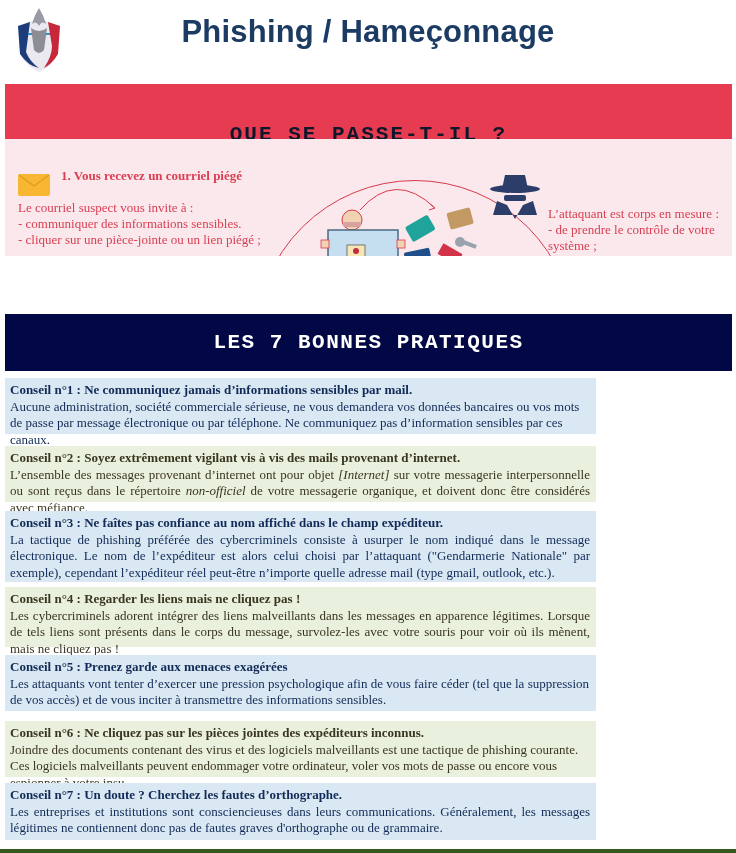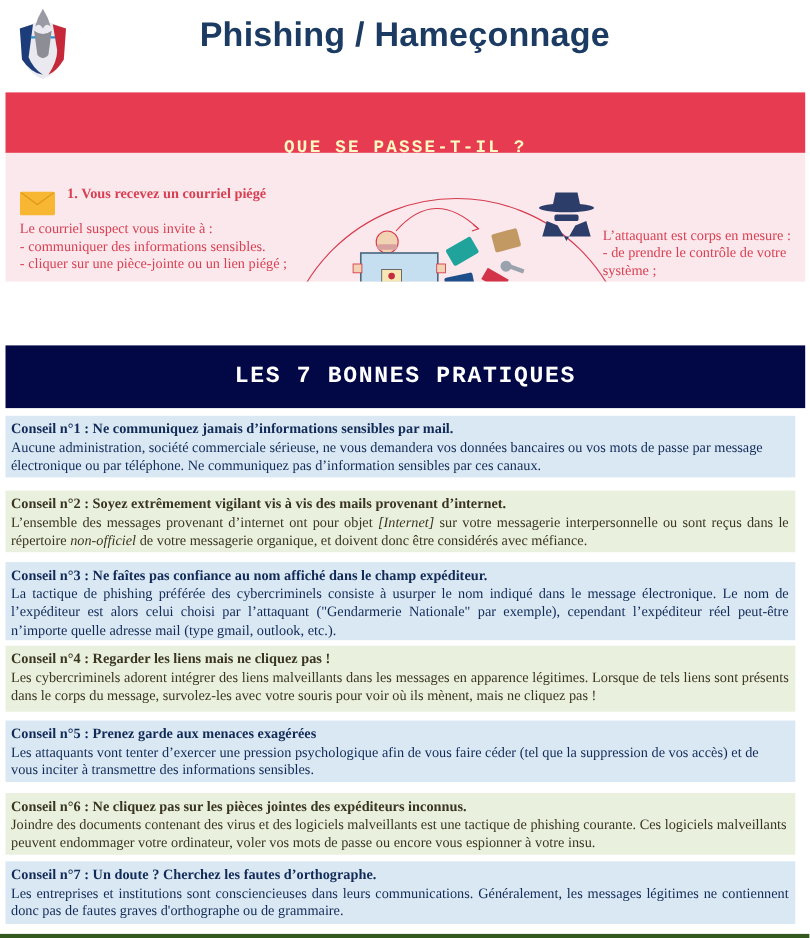--- a/index.html
+++ b/index.html
@@ -5,39 +5,39 @@
   * { box-sizing: border-box; margin: 0; padding: 0; }
   html, body { width: 736px; height: 853px; background: #ffffff; overflow: hidden; }
   body { position: relative; font-family: "Liberation Serif", serif; }
 
   .header { position: absolute; left: 0; top: 0; width: 736px; height: 80px; }
   .logo { position: absolute; left: 14px; top: 6px; width: 50px; height: 68px; }
   .title { position: absolute; left: 0; right: 0; top: 14px; text-align: center; font-family: "Liberation Sans", sans-serif; font-weight: bold; font-size: 31px; color: #1b3b63; letter-spacing: 0.2px; }
   .subtitle { position: absolute; left: 0; right: 0; top: 61px; text-align: center; font-family: "Liberation Sans", sans-serif; font-size: 11.5px; color: #222; }
 
   .section-red-head { position: absolute; left: 5px; top: 84px; width: 727px; height: 55px; background: #e63b50; display: flex; align-items: center; justify-content: center; }
-  .section-red-head span { font-family: "Liberation Mono", monospace; font-weight: bold; color: #fef9c3; font-size: 16px; letter-spacing: 2px; margin-top: 45px; }
+  .section-red-head span { font-family: "Liberation Mono", monospace; font-weight: bold; color: #0f172a; font-size: 21px; letter-spacing: 2px; margin-top: 45px; }
 
   .section-red-body { position: absolute; left: 5px; top: 139px; width: 727px; height: 117px; background: #fae8ec; overflow: hidden; }
   .arc { position: absolute; left: 250px; top: 41px; width: 320px; height: 320px; border: 1.5px solid #d73a4d; border-radius: 50%; }
 
   .step1-icon { position: absolute; left: 13px; top: 35px; width: 32px; height: 22px; }
   .step1-title { position: absolute; left: 56px; top: 29px; color: #d93f52; font-weight: bold; font-size: 13px; }
   .step1-text { position: absolute; left: 13px; top: 61px; width: 260px; color: #d93f52; font-size: 13px; line-height: 16px; }
 
   .step2-icon { position: absolute; left: 484px; top: 32px; width: 52px; height: 50px; }
   .step2-title { position: absolute; left: 547px; top: 27px; width: 180px; color: #d93f52; font-weight: bold; font-size: 13px; line-height: 15px; }
   .step2-text { position: absolute; left: 543px; top: 67px; width: 185px; color: #d93f52; font-size: 13px; line-height: 16px; }
 
   .illus { position: absolute; left: 280px; top: 31px; width: 220px; height: 140px; }
 
   .section-navy-head { position: absolute; left: 5px; top: 314px; width: 727px; height: 57px; background: #020845; display: flex; align-items: center; justify-content: center; }
   .section-navy-head span { font-family: "Liberation Mono", monospace; font-weight: bold; color: #fff; font-size: 21px; letter-spacing: 1.5px; }
 
-  .tip { position: absolute; left: 5px; width: 718px; padding: 4px 6px 0 5px; font-size: 13px; line-height: 16.5px; }
+  .tip { position: absolute; left: 5px; width: 591px; padding: 4px 6px 0 5px; font-size: 13px; line-height: 16.5px; }
   .tip .t-title { font-weight: bold; }
   .tip.blue { background: #d9e8f3; }
   .tip.blue .t-title, .tip.blue .t-body { color: #112a57; }
   .tip.green { background: #e9f0dd; }
   .tip.green .t-title, .tip.green .t-body { color: #3a3520; }
   .tip .t-body.justify { text-align: justify; }
   .tip i { font-style: italic; }
 
   .bottom-bar { position: absolute; left: 0; top: 849px; width: 736px; height: 4px; background: #345a1f; }
 </style>

